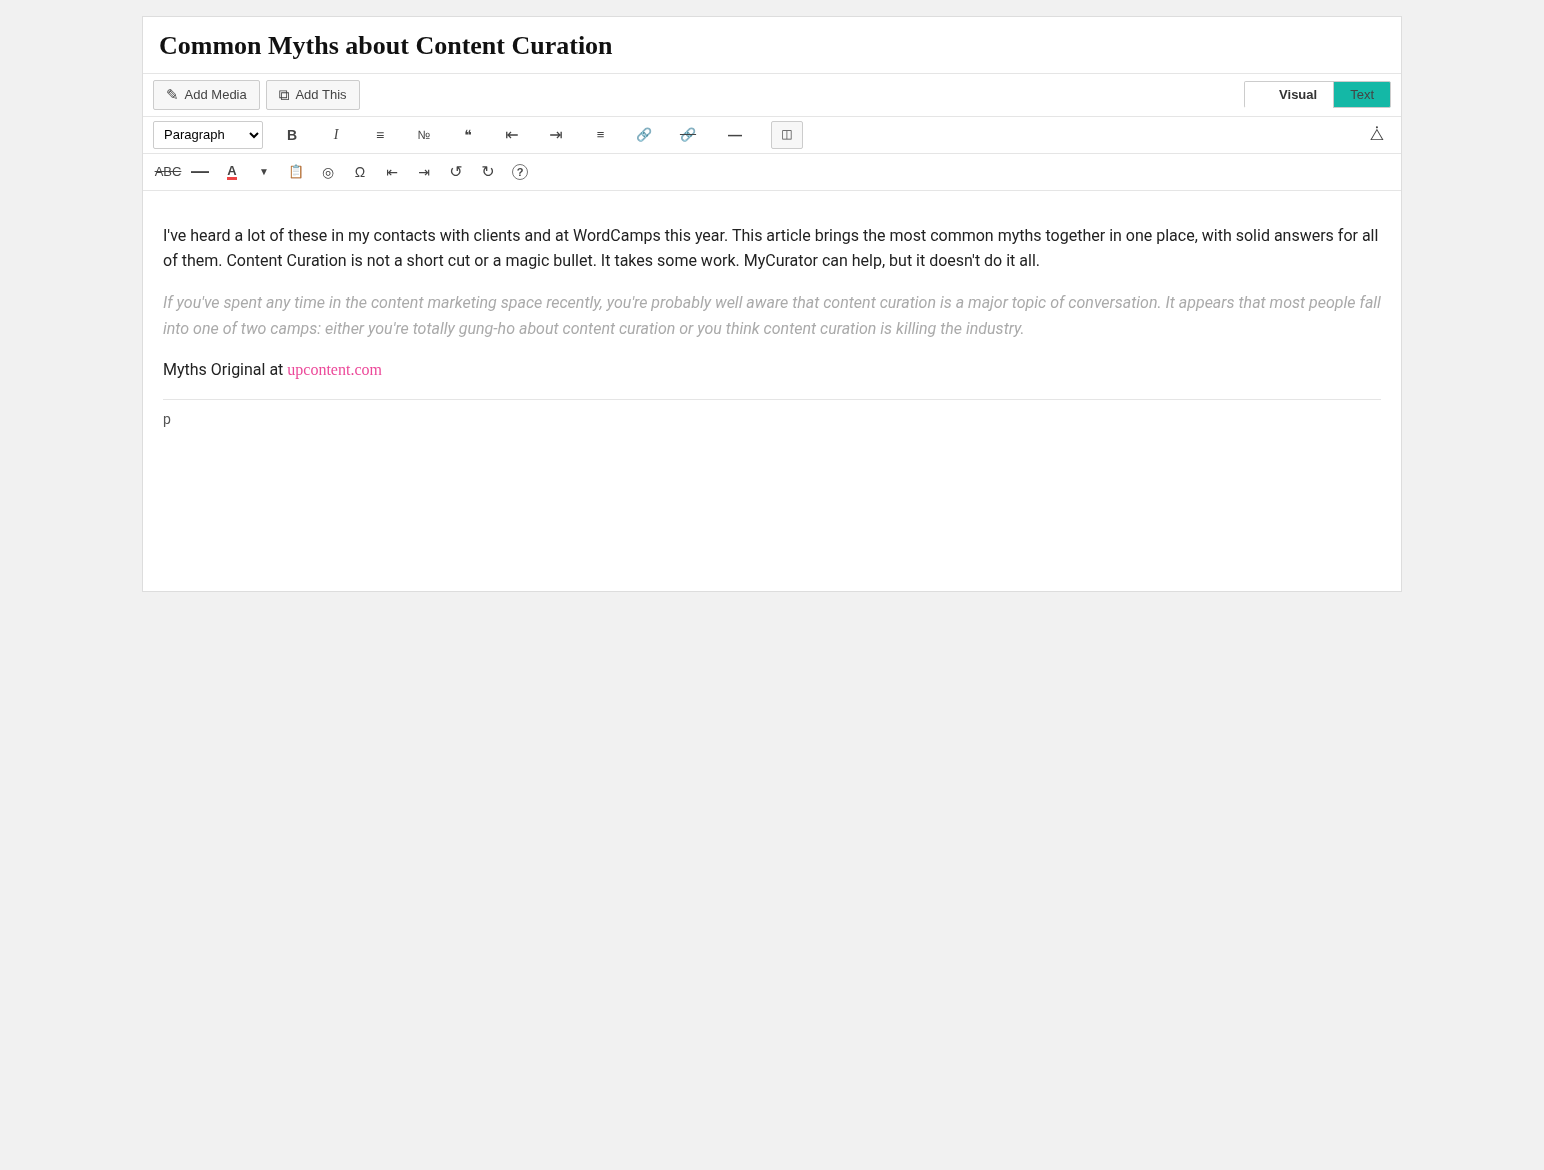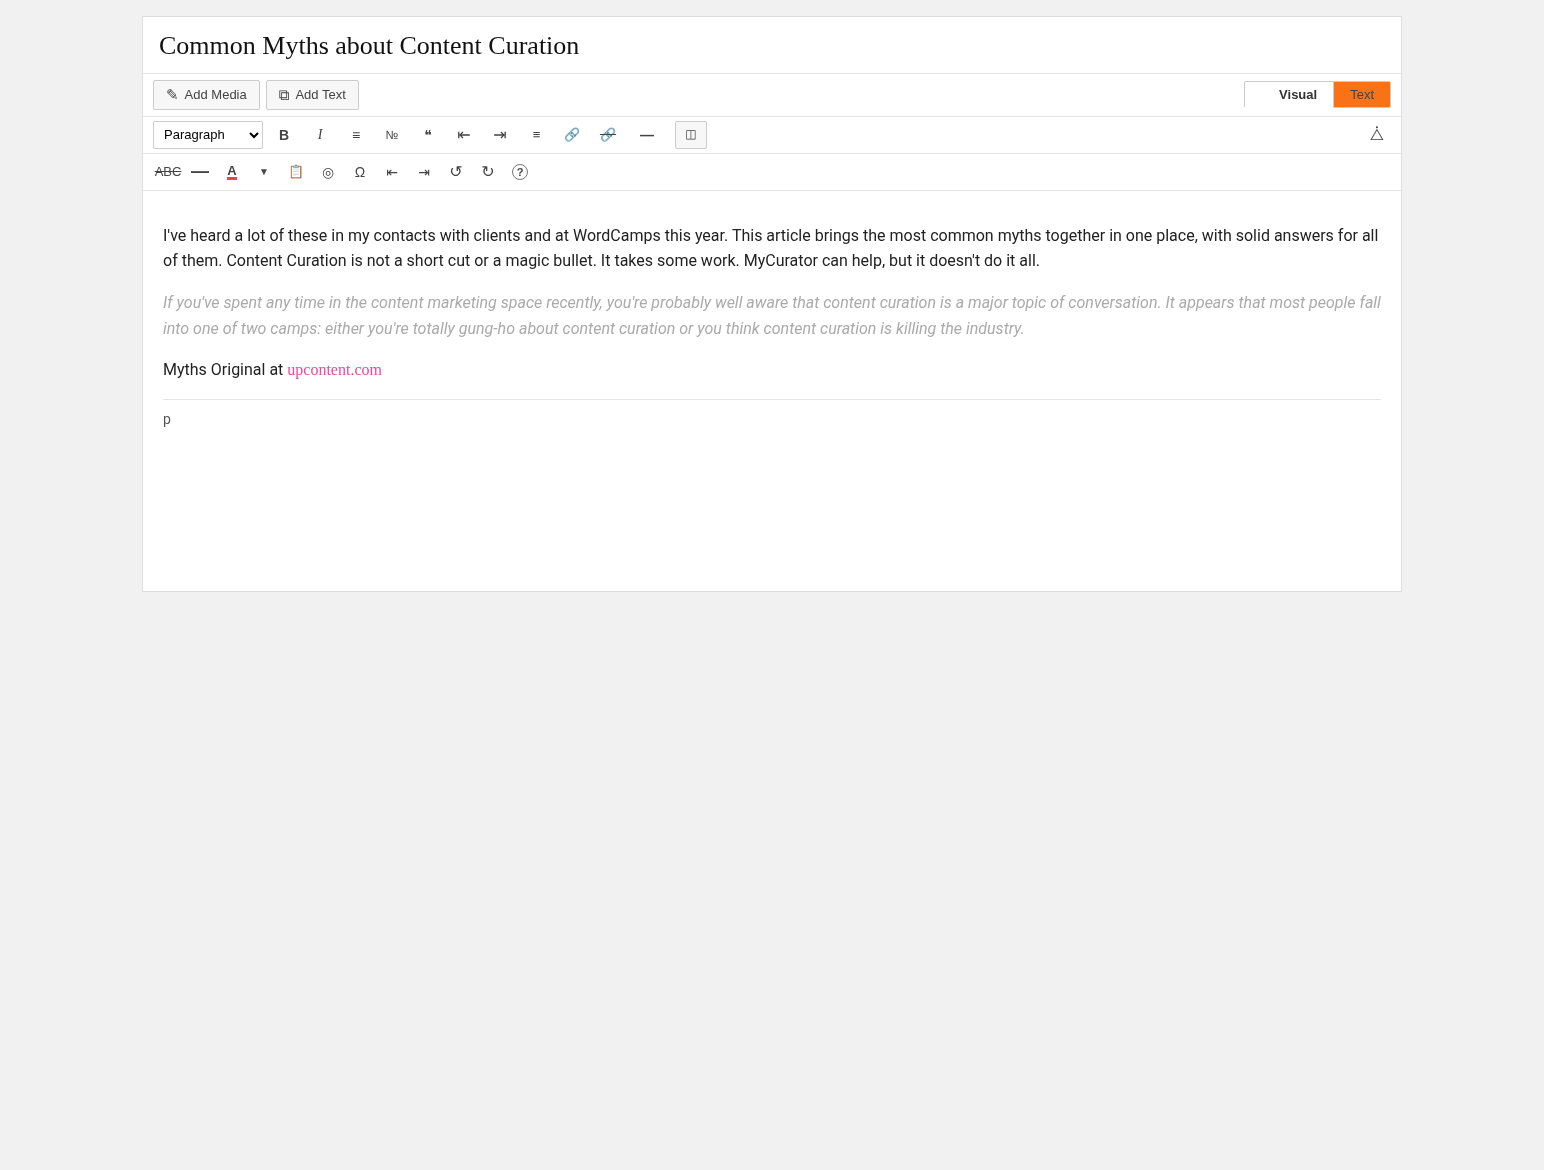--- a/index.html
+++ b/index.html
@@ -14,21 +14,21 @@
       max-width: 1260px;
       margin: 0 auto;
     }
     .title-area {
       padding: 12px 16px 10px;
       border-bottom: 1px solid #e5e5e5;
     }
     .title-input {
       width: 100%;
       font-size: 26px;
-      font-weight: 400;
+      font-weight: 700;
       border: none;
       outline: none;
       color: #111;
       font-family: Georgia, "Times New Roman", serif;
       line-height: 1.3;
     }
     .permalink-bar {
       padding: 8px 16px;
       background: #f9f9f9;
       border-bottom: 1px solid #e5e5e5;
@@ -70,21 +70,21 @@
       border: 1px solid #ccc;
       background: #f7f7f7;
       cursor: pointer;
       font-size: 13px;
       border-radius: 2px;
       color: #444;
     }
     .view-tab {
       padding: 5px 16px;
       border: 1px solid #ccc;
-      background: #f97316;
+      background: #14b8a6;
       cursor: pointer;
       font-size: 13px;
       color: #444;
     }
     .view-tab.active {
       background: #fff;
       border-bottom-color: #fff;
       color: #333;
       font-weight: 600;
     }
@@ -198,21 +198,21 @@
       color: #555;
     }
     .color-underline {
       border-bottom: 3px solid #e44;
       display: inline-block;
       line-height: 1;
     }
     .toolbar-row2-inner {
       display: flex;
       align-items: center;
-      gap: 6px;
+      gap: 14px;
       flex: 1;
     }
     .toolbar-row2-right {
       margin-left: auto;
       display: flex;
       align-items: center;
     }
   </style>
 </head>
 <body>
@@ -225,21 +225,21 @@
 
 
   <div class="toolbar-row1">
     <div class="toolbar-left">
       <button class="media-btn">
         <span style="font-size:15px;">✎</span>
         <span>Add Media</span>
       </button>
       <button class="form-btn">
         <span style="font-size:15px;">⧉</span>
-        <span>Add Text</span>
+        <span>Add This</span>
       </button>
     </div>
     <div class="toolbar-right">
       <button class="view-tab active">Visual</button>
       <button class="view-tab">Text</button>
     </div>
   </div>
 
   <div class="toolbar-row2">
     <div class="toolbar-row2-inner">

